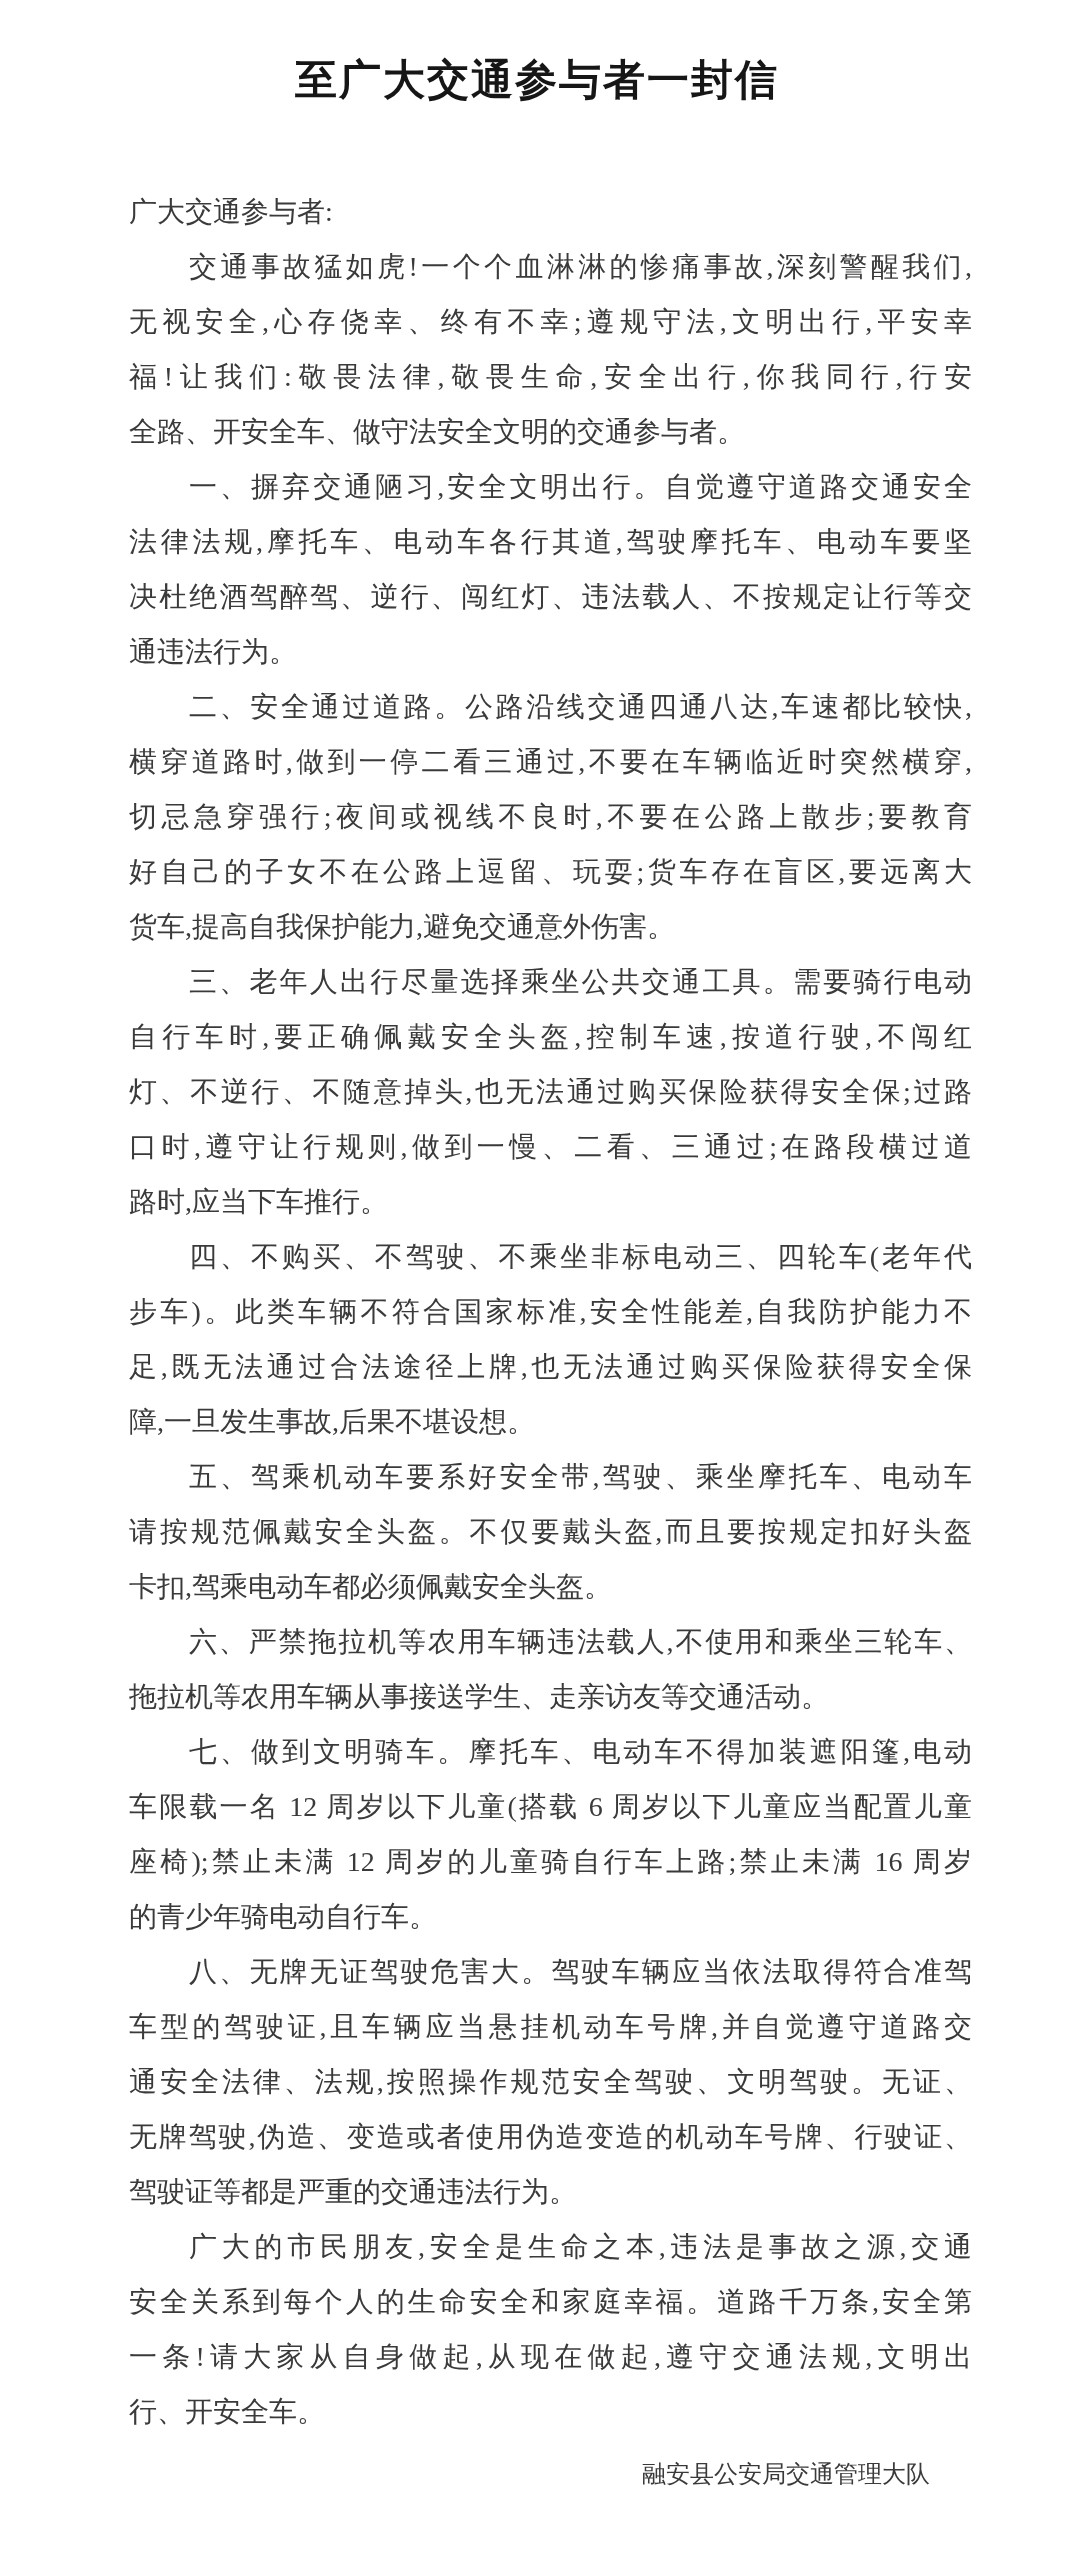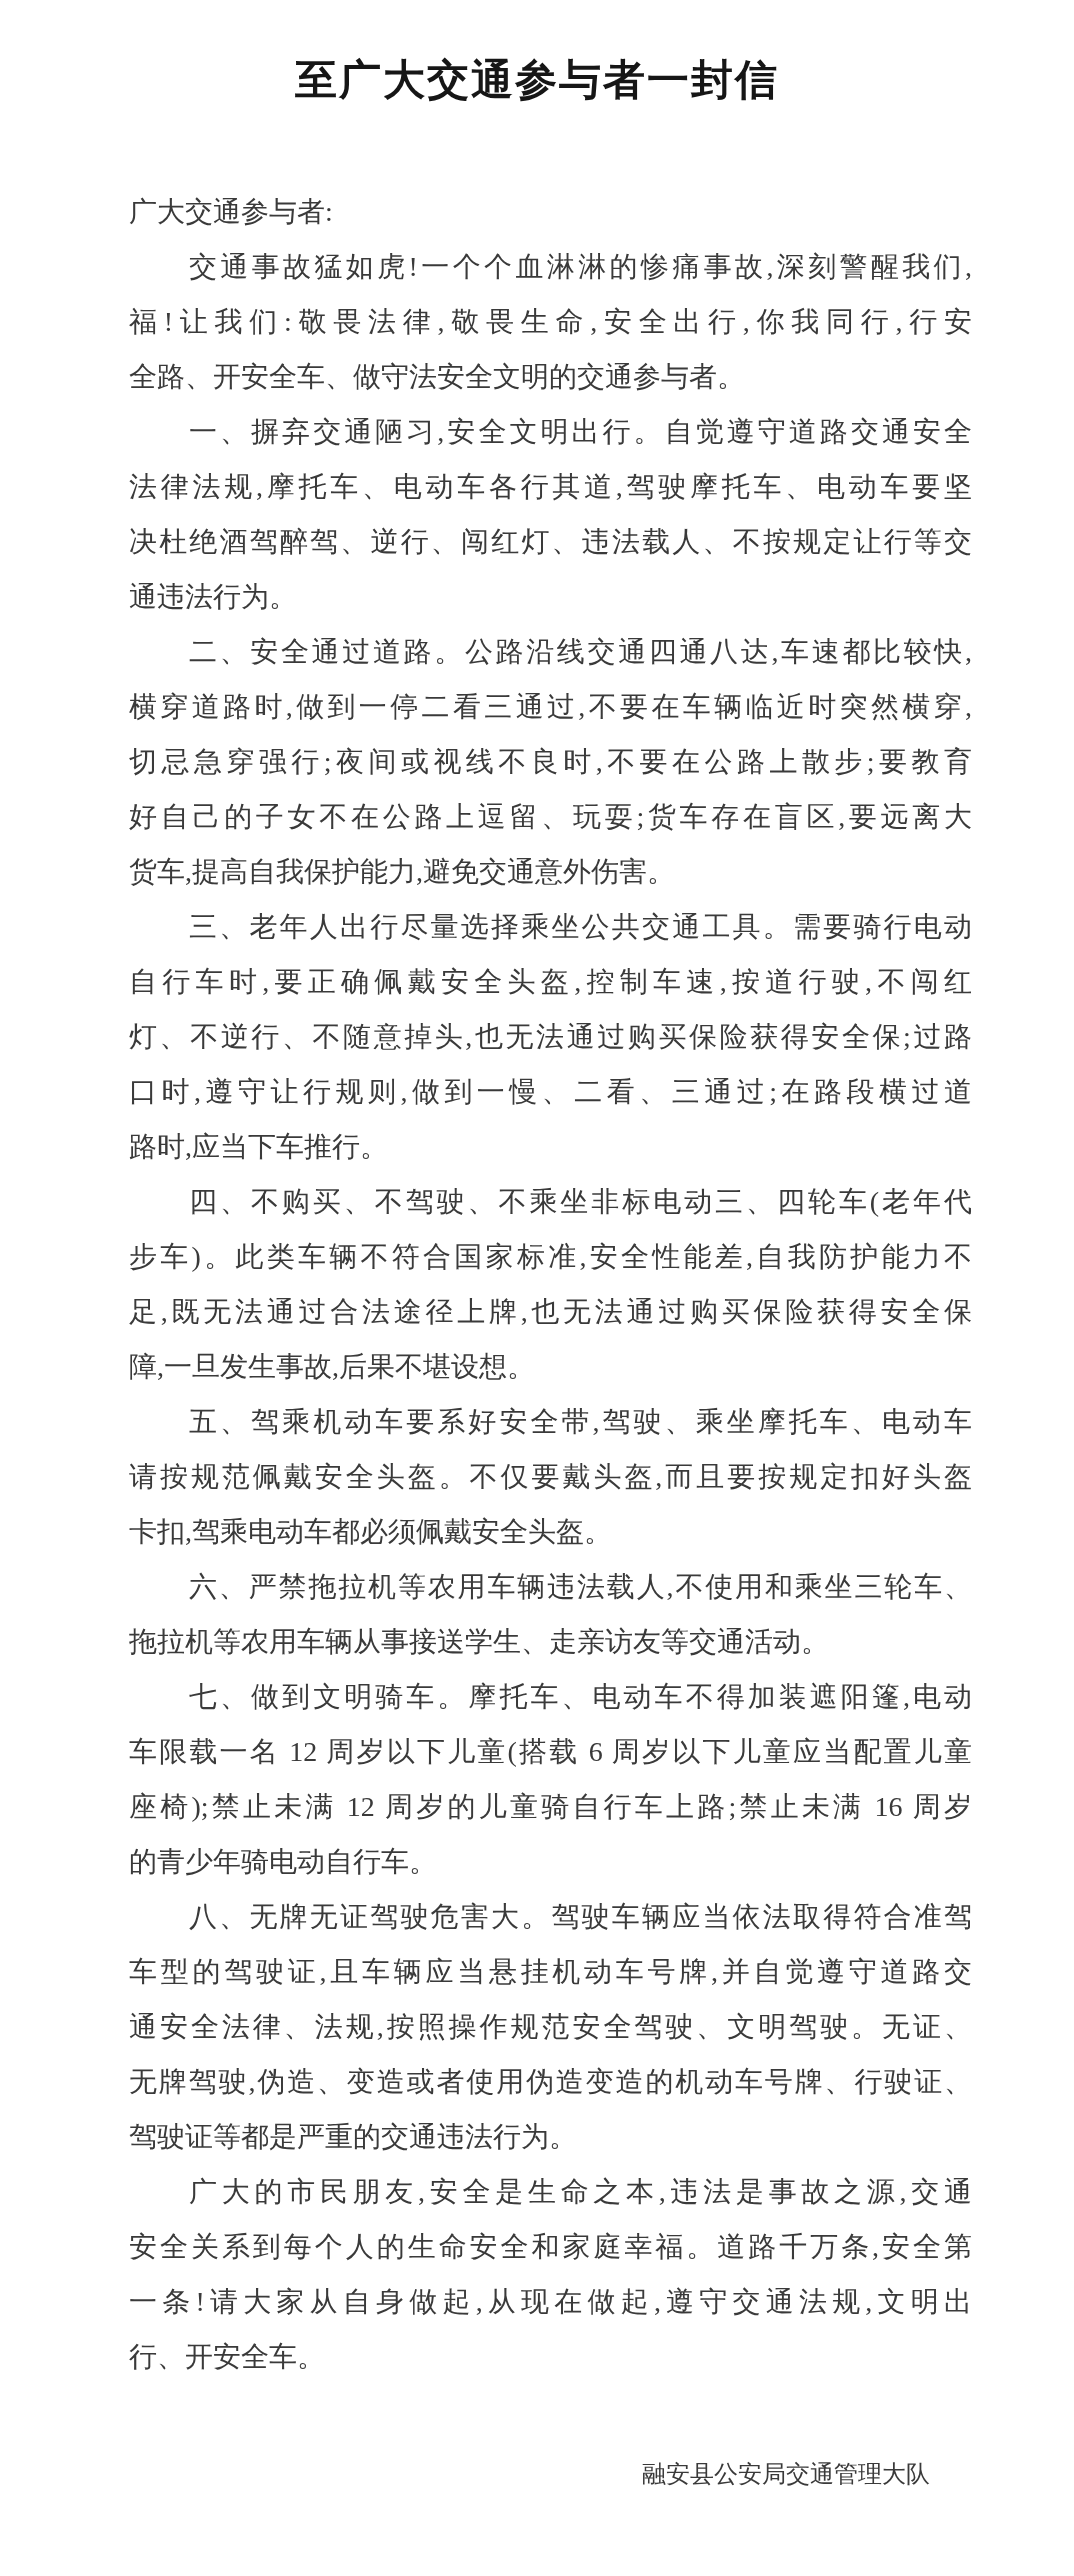--- a/index.html
+++ b/index.html
@@ -63,20 +63,21 @@
 </head>
 <body>
 
 <div class="page">
   <div class="title">至广大交通参与者一封信</div>
 
   <div class="body-block">
     <div class="salutation">广大交通参与者:</div>
 
   <div class="line first">交通事故猛如虎!一个个血淋淋的惨痛事故,深刻警醒我们,</div>
+      <div class="line">无视安全,心存侥幸、终有不幸;遵规守法,文明出行,平安幸</div>
       <div class="line">福!让我们:敬畏法律,敬畏生命,安全出行,你我同行,行安</div>
       <div class="line last">全路、开安全车、做守法安全文明的交通参与者。</div>
       <div class="line first">一、摒弃交通陋习,安全文明出行。自觉遵守道路交通安全</div>
       <div class="line">法律法规,摩托车、电动车各行其道,驾驶摩托车、电动车要坚</div>
       <div class="line">决杜绝酒驾醉驾、逆行、闯红灯、违法载人、不按规定让行等交</div>
       <div class="line last">通违法行为。</div>
       <div class="line first">二、安全通过道路。公路沿线交通四通八达,车速都比较快,</div>
       <div class="line">横穿道路时,做到一停二看三通过,不要在车辆临近时突然横穿,</div>
       <div class="line">切忌急穿强行;夜间或视线不良时,不要在公路上散步;要教育</div>
       <div class="line">好自己的子女不在公路上逗留、玩耍;货车存在盲区,要远离大</div>

